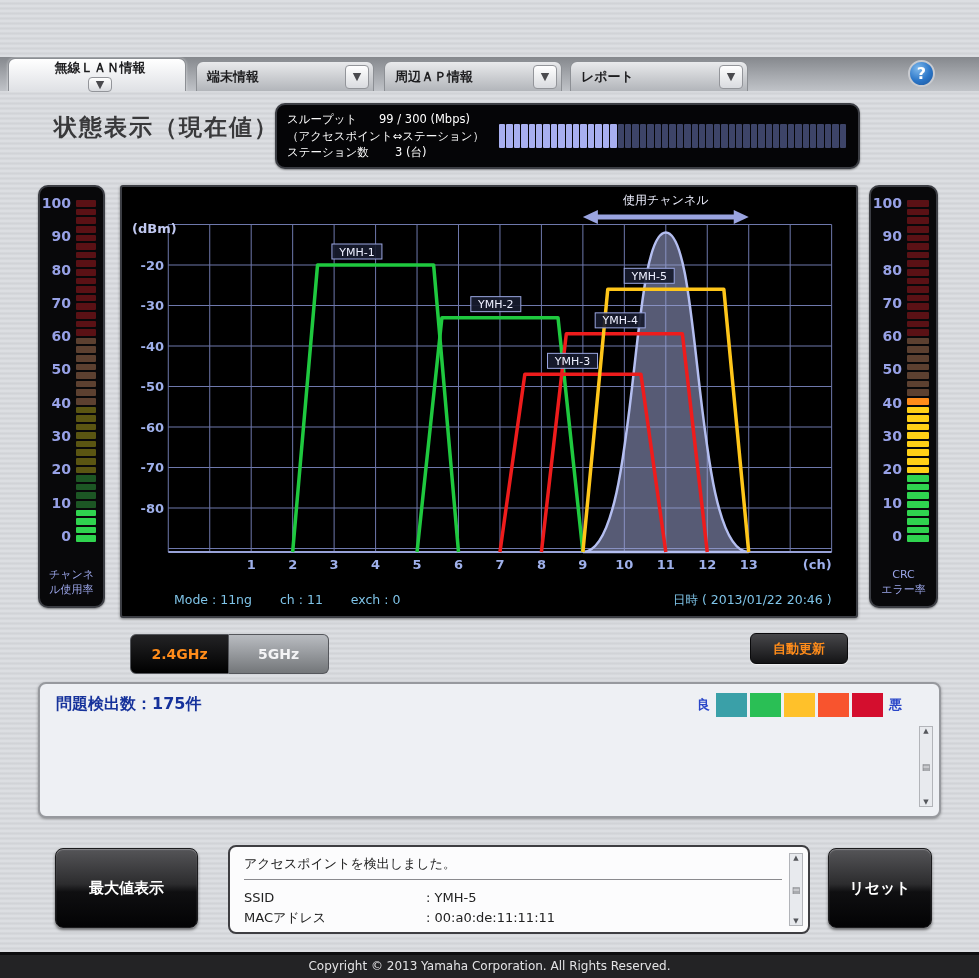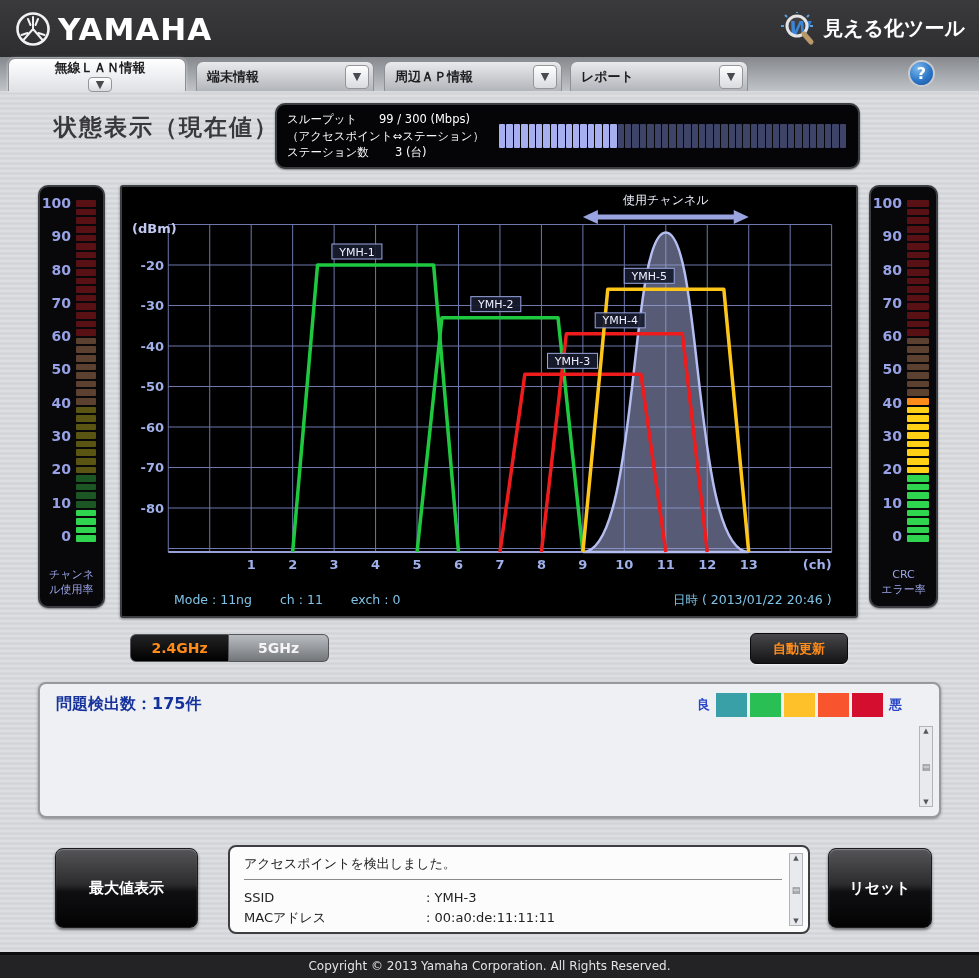--- a/index.html
+++ b/index.html
@@ -84,21 +84,21 @@
   }
   
   .chart-panel{
     position:absolute; left:120px; top:185px; width:738px; height:433px;
     background:#000; border:2px solid #3c3e44; border-radius:3px;
     box-shadow:0 1px 3px rgba(0,0,0,.45); overflow:hidden;
   }
   
   .band-group{ position:absolute; left:130px; top:634px; display:flex; }
   .band{
-    height:28px; font-size:14px; font-weight:bold; border:1px solid #55575c; cursor:pointer;
+    height:40px; font-size:14px; font-weight:bold; border:1px solid #55575c; cursor:pointer;
     font-family:inherit;
   }
   .band.b24{ width:99px; border-radius:6px 0 0 6px; background:linear-gradient(180deg,#232325,#000); color:#ff8c1a; }
   .band.b5 { width:100px; border-radius:0 6px 6px 0; background:linear-gradient(180deg,#b9bcc1,#737679); color:#f4f4f6; border-left:none; }
   .auto-btn{
     position:absolute; left:750px; top:633px; width:98px; height:31px;
     background:linear-gradient(180deg,#47474a,#141416); color:#ff8c1a;
     font-size:13px; font-weight:bold; border:1px solid #0a0a0c; border-radius:6px;
     box-shadow:0 1px 1px rgba(255,255,255,.6); cursor:pointer; font-family:inherit;
   }
@@ -143,38 +143,20 @@
     position:absolute; left:0; top:952px; width:979px; height:26px;
     background:#232325; border-top:3px solid #0d0d0f;
     color:#e3e3e5; font-size:12px; text-align:center; line-height:22px;
   }
 </style>
 </head>
 <body>
 
 <div class="app">
 
-  <header>
-    <div class="brand">
-      <svg width="38" height="38" viewBox="0 0 38 38">
-        <circle cx="19" cy="19" r="15.5" fill="none" stroke="#f2f2f2" stroke-width="2.6"></circle>
-        <path d="M19 7 v12 M19 19 L9.5 30 M19 19 L28.5 30 M14 9 l2.5 6 M24 9 l-2.5 6 M7.5 25 l6-2 M30.5 25 l-6-2" stroke="#f2f2f2" stroke-width="2" fill="none" stroke-linecap="round"></path>
-      </svg>
-      <span class="brand-text">YAMAHA</span>
-    </div>
-    <div class="app-title">
-      <svg width="34" height="34" viewBox="0 0 34 34">
-        <text x="8" y="23" font-size="20" font-weight="bold" font-style="italic" fill="#2f7fd4">W</text>
-        <circle cx="16" cy="14" r="10" fill="rgba(255,255,255,0.06)" stroke="#e4e4e6" stroke-width="3"></circle>
-        <line x1="23" y1="22" x2="30" y2="30" stroke="#b9986a" stroke-width="5" stroke-linecap="round"></line>
-        <path d="M3 14 h-3 M29 14 h3 M16 1 v-1 M6 5 l-2 -2 M26 5 l2 -2" stroke="#5aa0e0" stroke-width="2"></path>
-      </svg>
-      <span>見える化ツール</span>
-    </div>
-  </header>
 
   <nav class="tabbar">
     <div class="tab active" style="left:8px">
       <span class="tab-label">無線ＬＡＮ情報</span>
       <span class="tab-dd">▼</span>
     </div>
     <div class="tab" style="left:196px">
       <span class="tab-label">端末情報</span>
       <span class="tab-dd">▼</span>
     </div>
@@ -480,21 +462,21 @@
     </div>
   </section>
 
   <button class="big-btn max">最大値表示</button>
 
   <section class="msg-box">
     <div>アクセスポイントを検出しました。</div>
     <hr>
     <div class="kv">
       <span class="k">SSID</span>
-      <span>: YMH-3</span>
+      <span>: YMH-5</span>
     </div>
     <div class="kv">
       <span class="k">MACアドレス</span>
       <span>: 00:a0:de:11:11:11</span>
     </div>
     <div class="vscroll msg-scroll">
       <span>▲</span>
       <span class="thumb">▤</span>
       <span>▼</span>
     </div>

